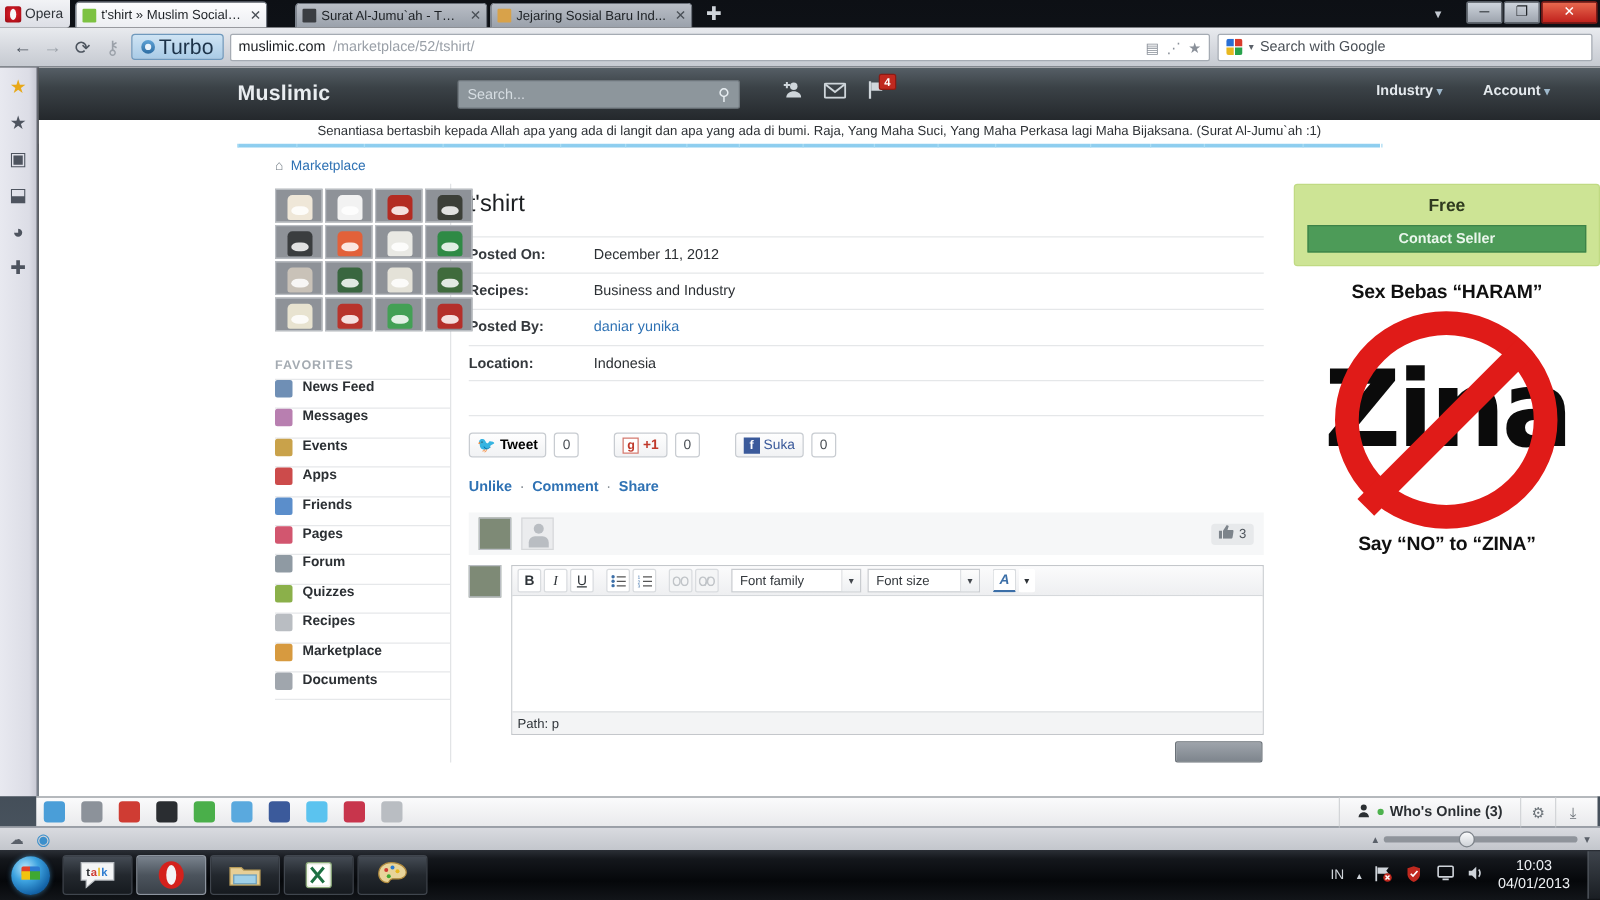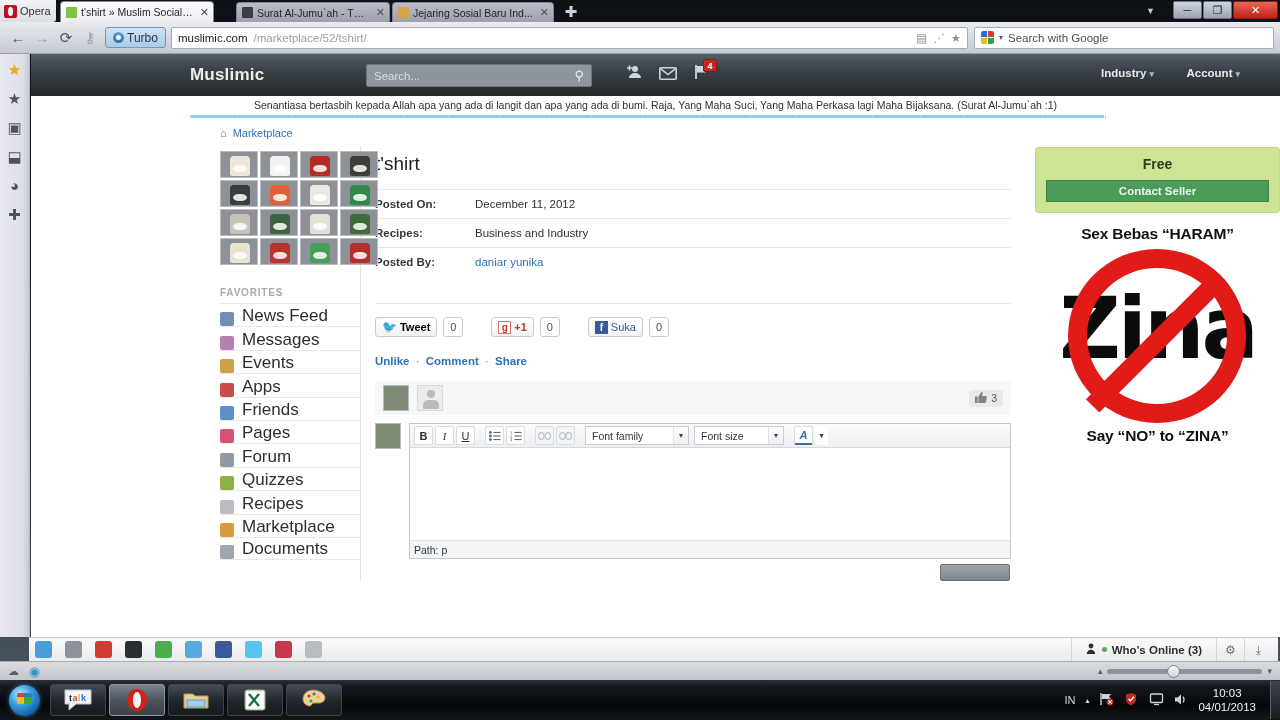--- a/index.html
+++ b/index.html
@@ -79,21 +79,21 @@
   .navicon {
     width:24px; height:24px; flex:0 0 24px;
     display:flex; align-items:center; justify-content:center;
     color:#4c545e; font-size:15px;
   }
   .navicon.dim { color:#9ba1a9; }
   .turbo {
     height:21px; border-radius:3px; border:1px solid #6f99bd;
     background:linear-gradient(180deg,#cfe4f4 0%,#a9cbe6 100%);
     display:flex; align-items:center; gap:3px; padding:0 7px;
-    font-size:12px; color:#1d3349; margin:0 5px 0 3px;
+    font-size:17px; color:#1d3349; margin:0 5px 0 3px;
   }
   .turbo .tb-dot {
     width:11px; height:11px; border-radius:50%;
     background:linear-gradient(180deg,#5fa3d6,#2d6da3); position:relative;
   }
   .turbo .tb-dot:after{
     content:""; position:absolute; left:3px; top:3px; width:5px; height:5px;
     background:#eaf3fb; border-radius:50%;
   }
   .addr {
@@ -217,22 +217,22 @@
     content:""; position:absolute; left:3px; top:9px; right:3px; height:7px;
     border-radius:50%/60%; background:rgba(255,255,255,.85);
   }
 
   .fav-title {
     margin-top:22px; font-size:10px; font-weight:bold; color:#a4abb2;
     letter-spacing:.8px; padding-bottom:5px;
   }
   .fav-list { }
   .fav-item {
-    display:flex; align-items:flex-end; gap:8px; height:23.4px;
-    border-top:1px solid #e6e8ea; font-size:17px; color:#2b2f33;
+    display:flex; align-items:flex-start; gap:8px; height:23.4px;
+    border-top:1px solid #e6e8ea; font-size:11px; color:#2b2f33;font-weight:bold;
   }
   .fav-item:last-child{ border-bottom:1px solid #e6e8ea; }
   .fav-ic { width:14px; height:14px; flex:0 0 14px; border-radius:2px; position:relative; }
 
   .listing-title {
     font-size:19px; color:#1c1f22; padding:6px 0 14px 0; font-weight:normal;
   }
   .meta-row {
     display:flex; border-top:1px solid #e5e7e9; height:29px; align-items:center;
     font-size:11.5px;
@@ -710,20 +710,24 @@
                     <div class="k">Posted On:</div>
                     <div class="v">December 11, 2012</div>
                   </div>
                   <div class="meta-row">
                     <div class="k">Recipes:</div>
                     <div class="v">Business and Industry</div>
                   </div>
                   <div class="meta-row">
                     <div class="k">Posted By:</div>
                     <div class="v"><a href="#">daniar yunika</a></div>
+                  </div>
+                  <div class="meta-row last">
+                    <div class="k">Location:</div>
+                    <div class="v">Indonesia</div>
                   </div>
                 </div>
 
               <div class="share-row">
                 <div style="display:flex;align-items:center;">
                   <div class="sbtn">
                     <span class="lab">
                         <span class="tw-bird">🐦</span>
                         <span>Tweet</span>
                       </span>

